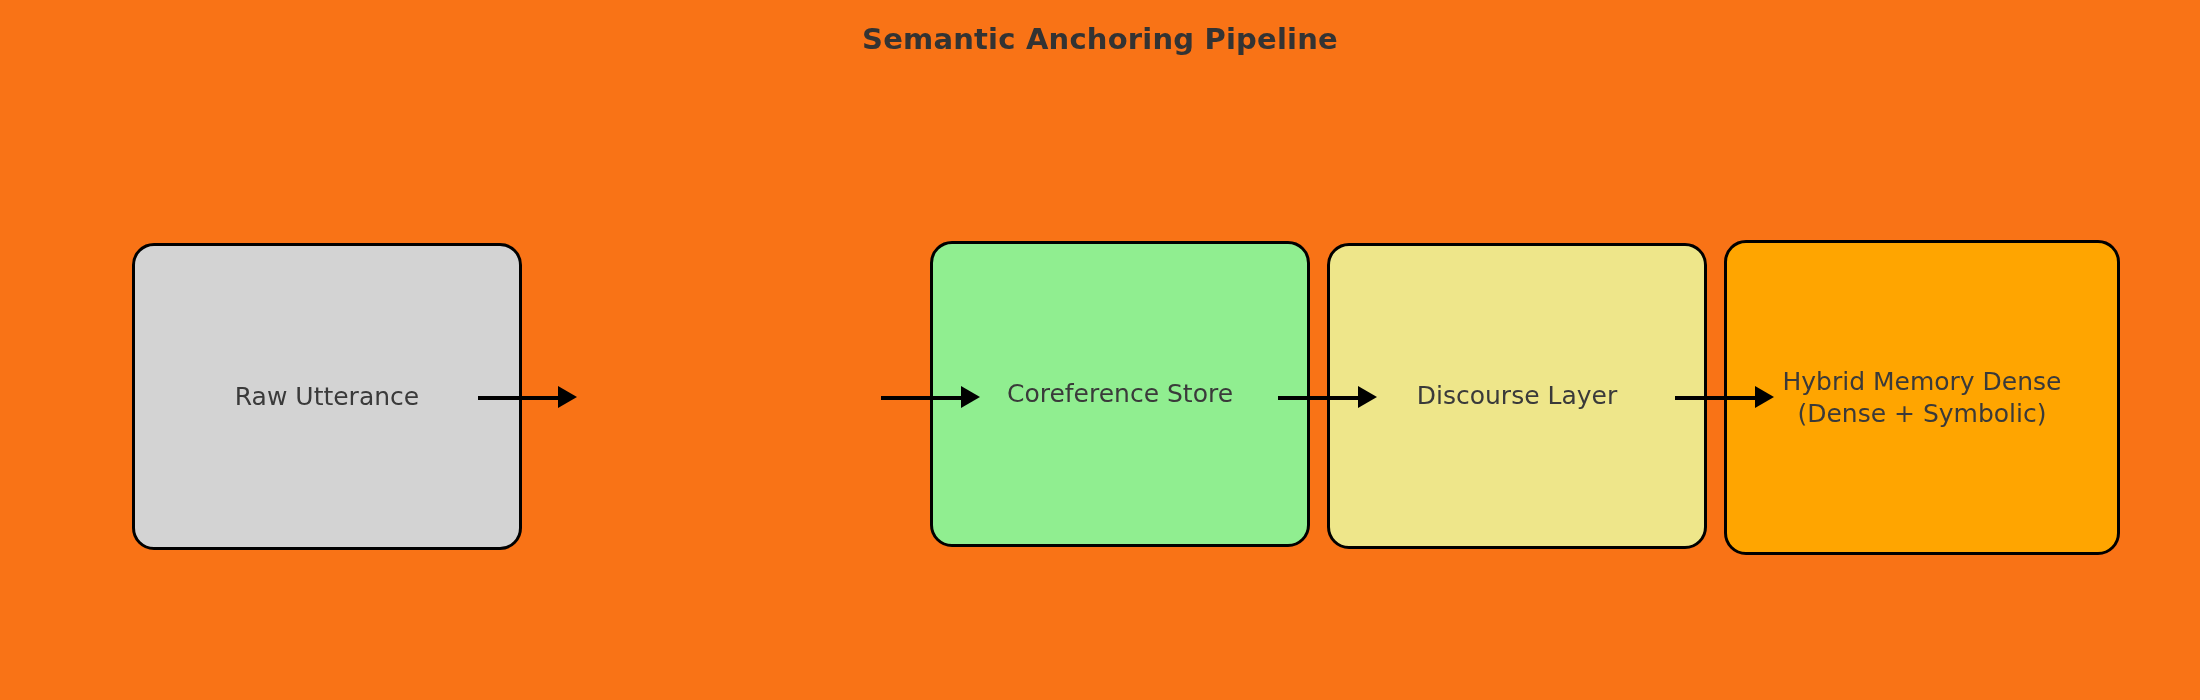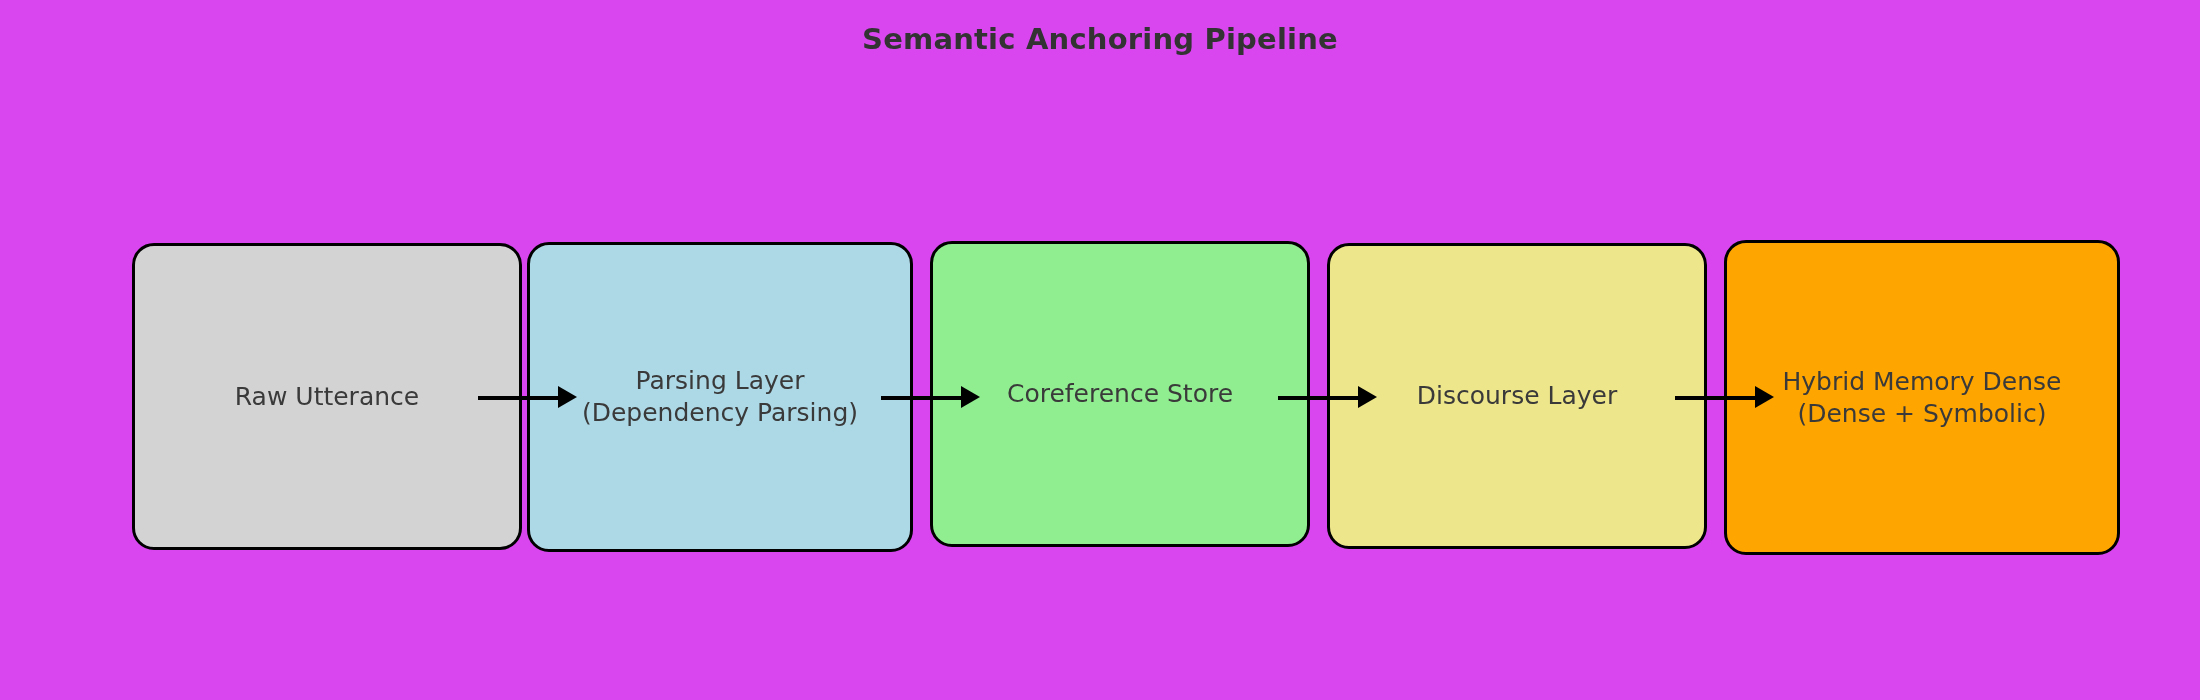--- a/index.html
+++ b/index.html
@@ -57,32 +57,28 @@
     width: 0;
     height: 0;
     border-top: 11px solid transparent;
     border-bottom: 11px solid transparent;
     border-left: 19px solid #000000;
   }
 </style>
 </head>
 <body>
 
-<div id="canvas" style="background: #d946ef;">
+<div id="canvas" style="background: #f97316;">
 
   <div id="diagram-title" style="color: rgb(51, 51, 51);">Semantic Anchoring Pipeline</div>
 
   <div class="stage-box" id="box-0" style="left: 120px; top: 243px; width: 390px; height: 307px; background: rgb(211, 211, 211); border-color: rgb(0, 0, 0); margin-left: 12px;">
     <span class="stage-label" style="color: rgb(58, 58, 58);">Raw Utterance</span>
   </div>
 
-  <div class="stage-box" id="box-1" style="left: 527px; top: 242px; width: 386px; height: 310px; background: rgb(173, 216, 230); border-color: rgb(0, 0, 0);">
-    <span class="stage-label" style="color: rgb(58, 58, 58);">Parsing Layer
-(Dependency Parsing)</span>
-  </div>
 
   <div class="stage-box" id="box-2" style="left: 930px; top: 241px; width: 380px; height: 306px; background: rgb(144, 238, 144); border-color: rgb(0, 0, 0);">
     <span class="stage-label" style="color: rgb(58, 58, 58);">Coreference Store</span>
   </div>
 
   <div class="stage-box" id="box-3" style="left: 1327px; top: 243px; width: 380px; height: 306px; background: rgb(238, 230, 138); border-color: rgb(0, 0, 0);">
     <span class="stage-label" style="color: rgb(58, 58, 58);">Discourse Layer</span>
   </div>
 
   <div class="stage-box" id="box-4" style="left: 1724px; top: 240px; width: 396px; height: 315px; background: rgb(255, 165, 0); border-color: rgb(0, 0, 0);">

